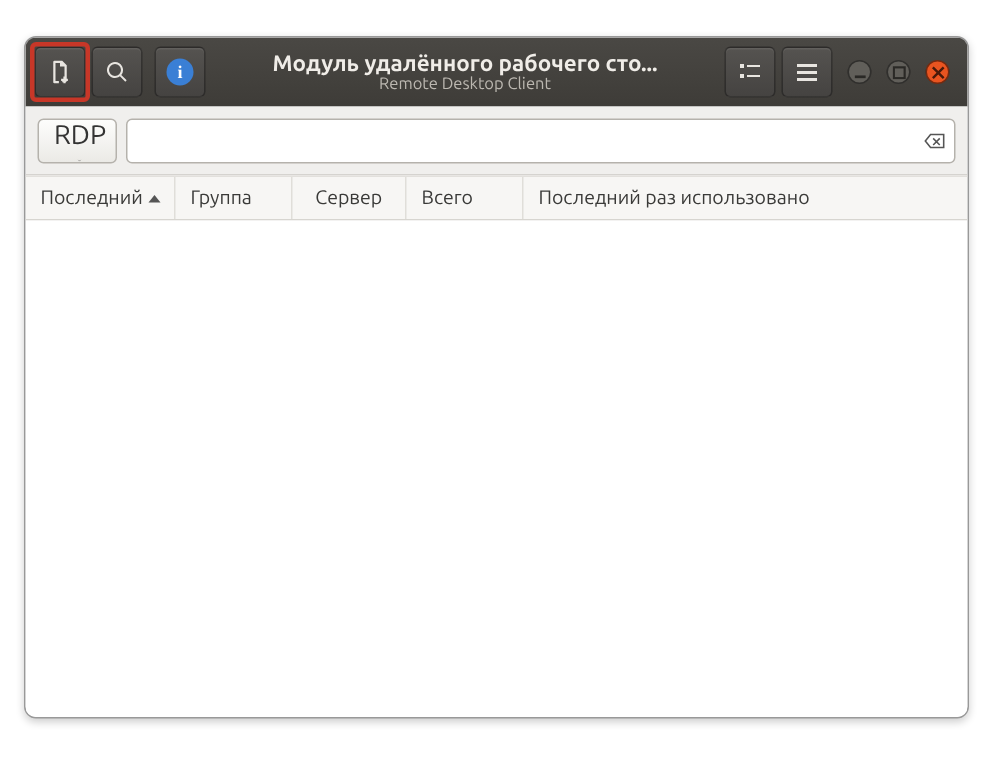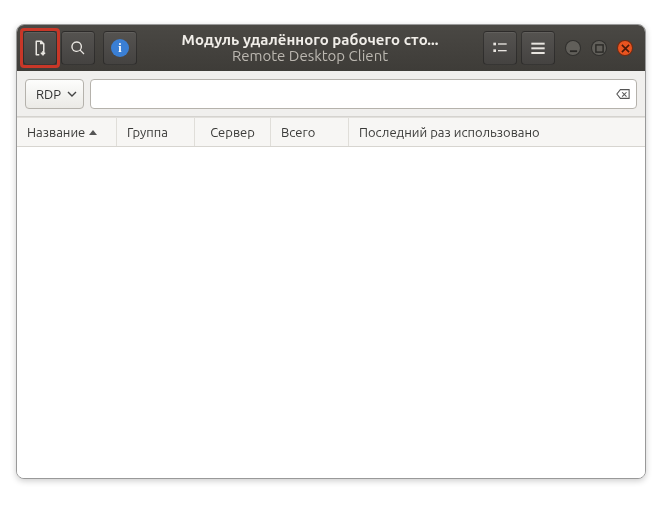--- a/index.html
+++ b/index.html
@@ -68,21 +68,21 @@
     line-height: 1.1;
     overflow: hidden;
   }
   .title-main {
     font-weight: bold;
     font-size: 15px;
     color: #f0ede8;
     white-space: nowrap;
   }
   .title-sub {
-    font-size: 15px;
+    font-size: 11px;
     color: #bbb7b0;
   }
   .win-circles { display:flex; gap:10px; align-items:center; padding:0 6px; }
   .wc {
     width: 16px; height:16px; border-radius:50%;
     border: 1px solid rgba(0,0,0,0.5);
     display:flex; align-items:center; justify-content:center;
   }
   .wc-gray { background: #615f5a; }
   .wc-orange { background: #e95420; }
@@ -99,22 +99,23 @@
     padding: 0 8px;
     gap: 6px;
   }
   .proto-sel {
     height: 30px;
     border: 1px solid #b5b2ac;
     border-radius: 4px;
     background: linear-gradient(#fdfdfc, #ebeae6);
     padding: 0 6px 0 10px;
     display:flex; align-items:center; gap:6px;
-    font-size: 13px;
+    font-size: 18px;
     color: #333;
+    flex-direction: column;
   }
   .addr-input {
     flex:1;
     height: 30px;
     border: 1px solid #b5b2ac;
     border-radius: 4px;
     background: #fff;
     padding: 0 30px 0 8px;
     font-size: 13px;
     position: relative;
@@ -244,21 +245,21 @@
         <svg width="14" height="14" viewBox="0 0 16 16">
           <path d="M5 3 L15 3 L15 13 L5 13 L1 8 Z" fill="none" stroke="#555" stroke-width="1.2"></path>
           <path d="M7 6 L12 11 M12 6 L7 11" stroke="#555" stroke-width="1.2"></path>
         </svg>
       </span>
     </div>
   </div>
 
   <div class="table-head">
     <div class="th col-name sort">
-      <span>Название</span>
+      <span>Последний</span>
     </div>
     <div class="th col-group">
       <span>Группа</span>
     </div>
     <div class="th col-server">
       <span>Сервер</span>
     </div>
     <div class="th col-plugin">
       <span>Всего</span>
     </div>

